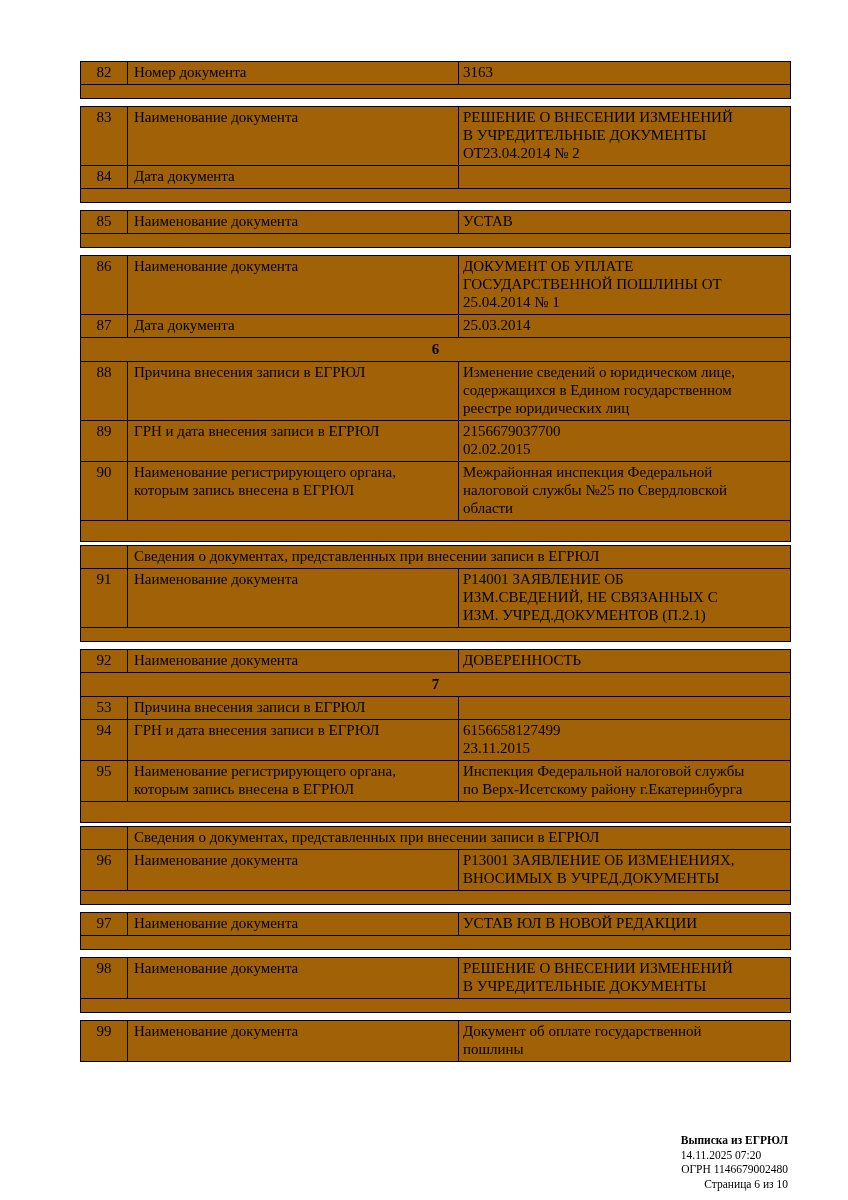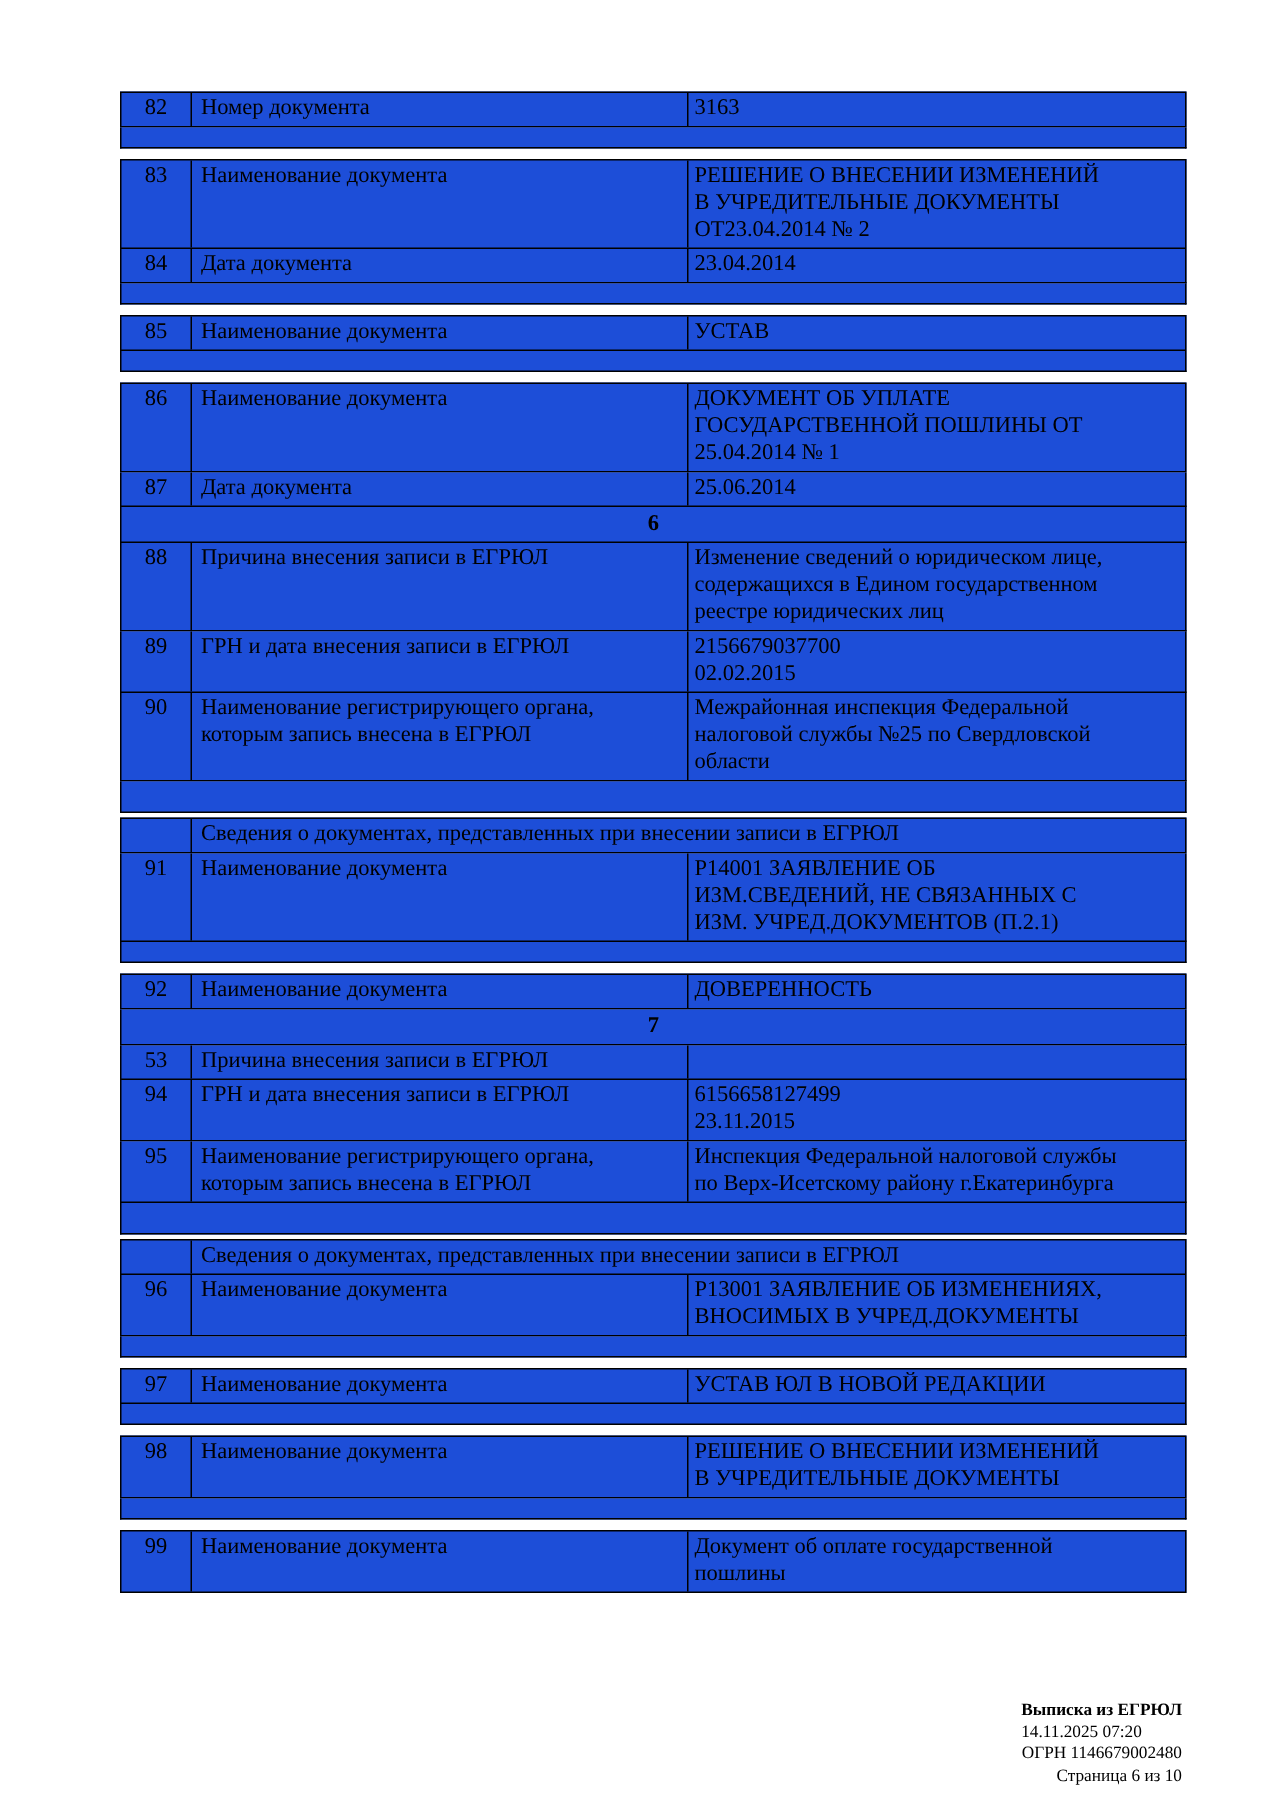--- a/index.html
+++ b/index.html
@@ -16,21 +16,21 @@
     position: absolute;
     left: 80px;
     top: 61px;
     width: 711px;
   }
   .trow {
     display: flex;
     border-left: 1px solid #000;
     border-right: 1px solid #000;
     border-bottom: 1px solid #000;
-    background: #1d4ed8;
+    background: #a16207;
   }
   .trow.gstart { border-top: 1px solid #000; }
   .trow.empty { height: 14px; }
   .trow.empty.tall { height: 21px; }
   .tgap { height: 7px; }
   .tgap.small { height: 3px; }
   .c { min-height: 21px; }
   .c.num {
     width: 47px;
     flex: 0 0 47px;
@@ -90,42 +90,41 @@
     <div class="trow data gstart">
       <div class="c num">83</div>
       <div class="c lab">Наименование документа</div>
       <div class="c val">РЕШЕНИЕ О ВНЕСЕНИИ ИЗМЕНЕНИЙ
 В УЧРЕДИТЕЛЬНЫЕ ДОКУМЕНТЫ
 ОТ23.04.2014 № 2</div>
     </div>
     <div class="trow data">
       <div class="c num">84</div>
       <div class="c lab">Дата документа</div>
-      <div class="c val">23.04.2014</div>
     </div>
     <div class="trow empty"></div>
     <div class="tgap"></div>
     <div class="trow data gstart">
       <div class="c num">85</div>
       <div class="c lab">Наименование документа</div>
       <div class="c val">УСТАВ</div>
     </div>
     <div class="trow empty"></div>
     <div class="tgap"></div>
     <div class="trow data gstart">
       <div class="c num">86</div>
       <div class="c lab">Наименование документа</div>
       <div class="c val">ДОКУМЕНТ ОБ УПЛАТЕ
 ГОСУДАРСТВЕННОЙ ПОШЛИНЫ ОТ
 25.04.2014 № 1</div>
     </div>
     <div class="trow data">
       <div class="c num">87</div>
       <div class="c lab">Дата документа</div>
-      <div class="c val">25.06.2014</div>
+      <div class="c val">25.03.2014</div>
     </div>
     <div class="trow section">
       <div class="c sec">6</div>
     </div>
     <div class="trow data">
       <div class="c num">88</div>
       <div class="c lab">Причина внесения записи в ЕГРЮЛ</div>
       <div class="c val">Изменение сведений о юридическом лице,
 содержащихся в Едином государственном
 реестре юридических лиц</div>

